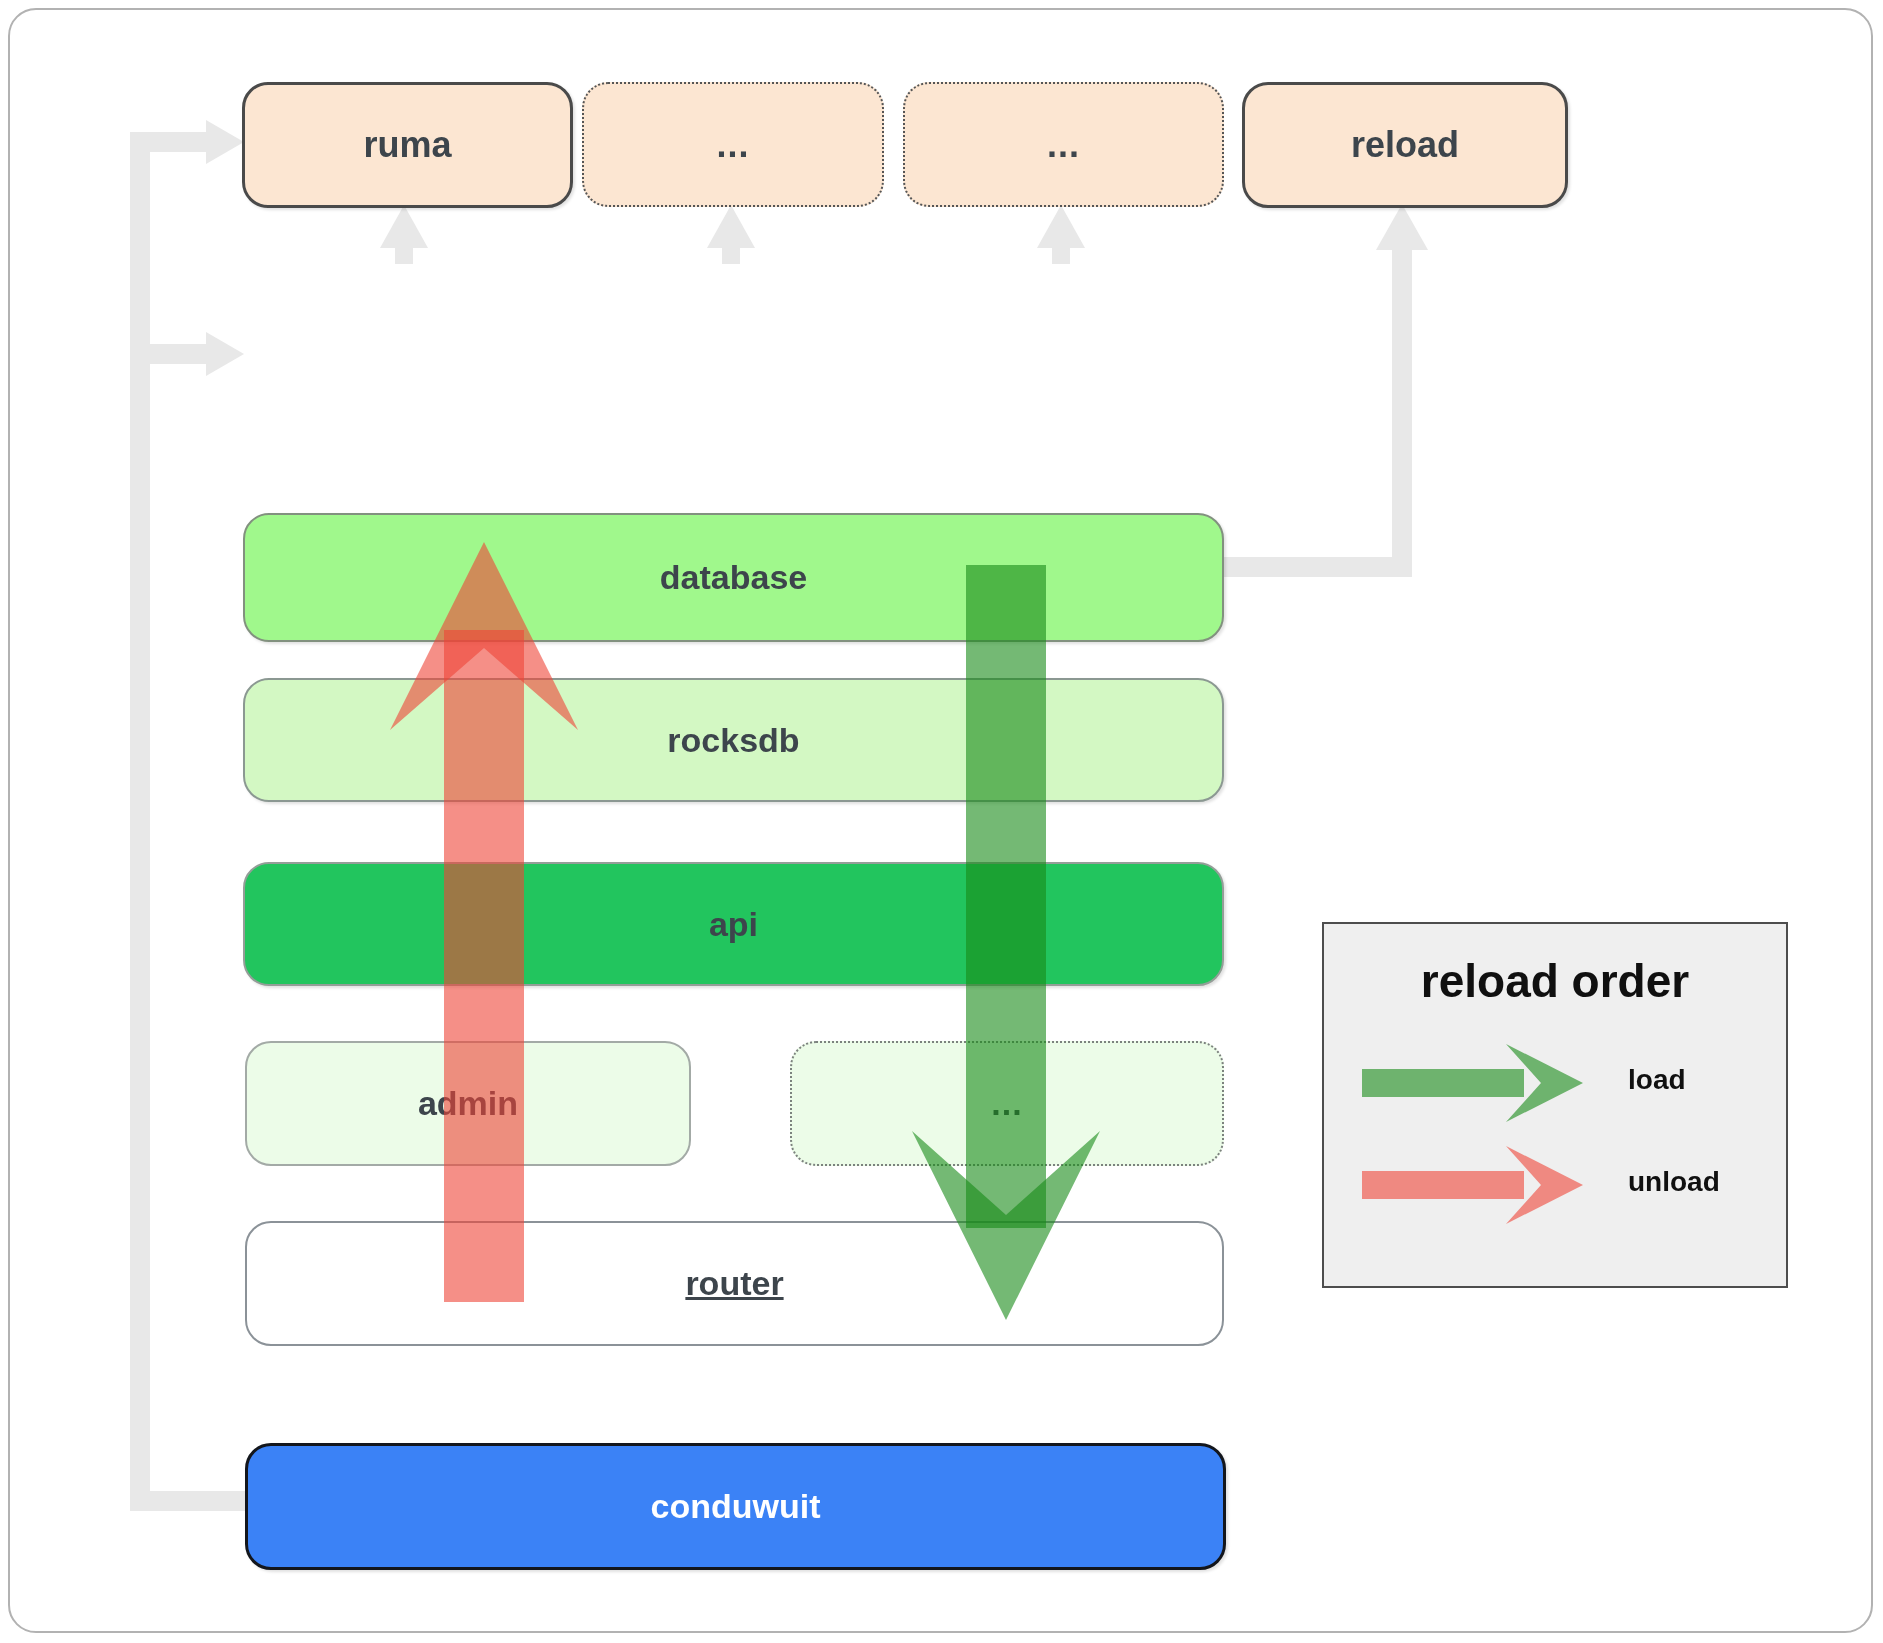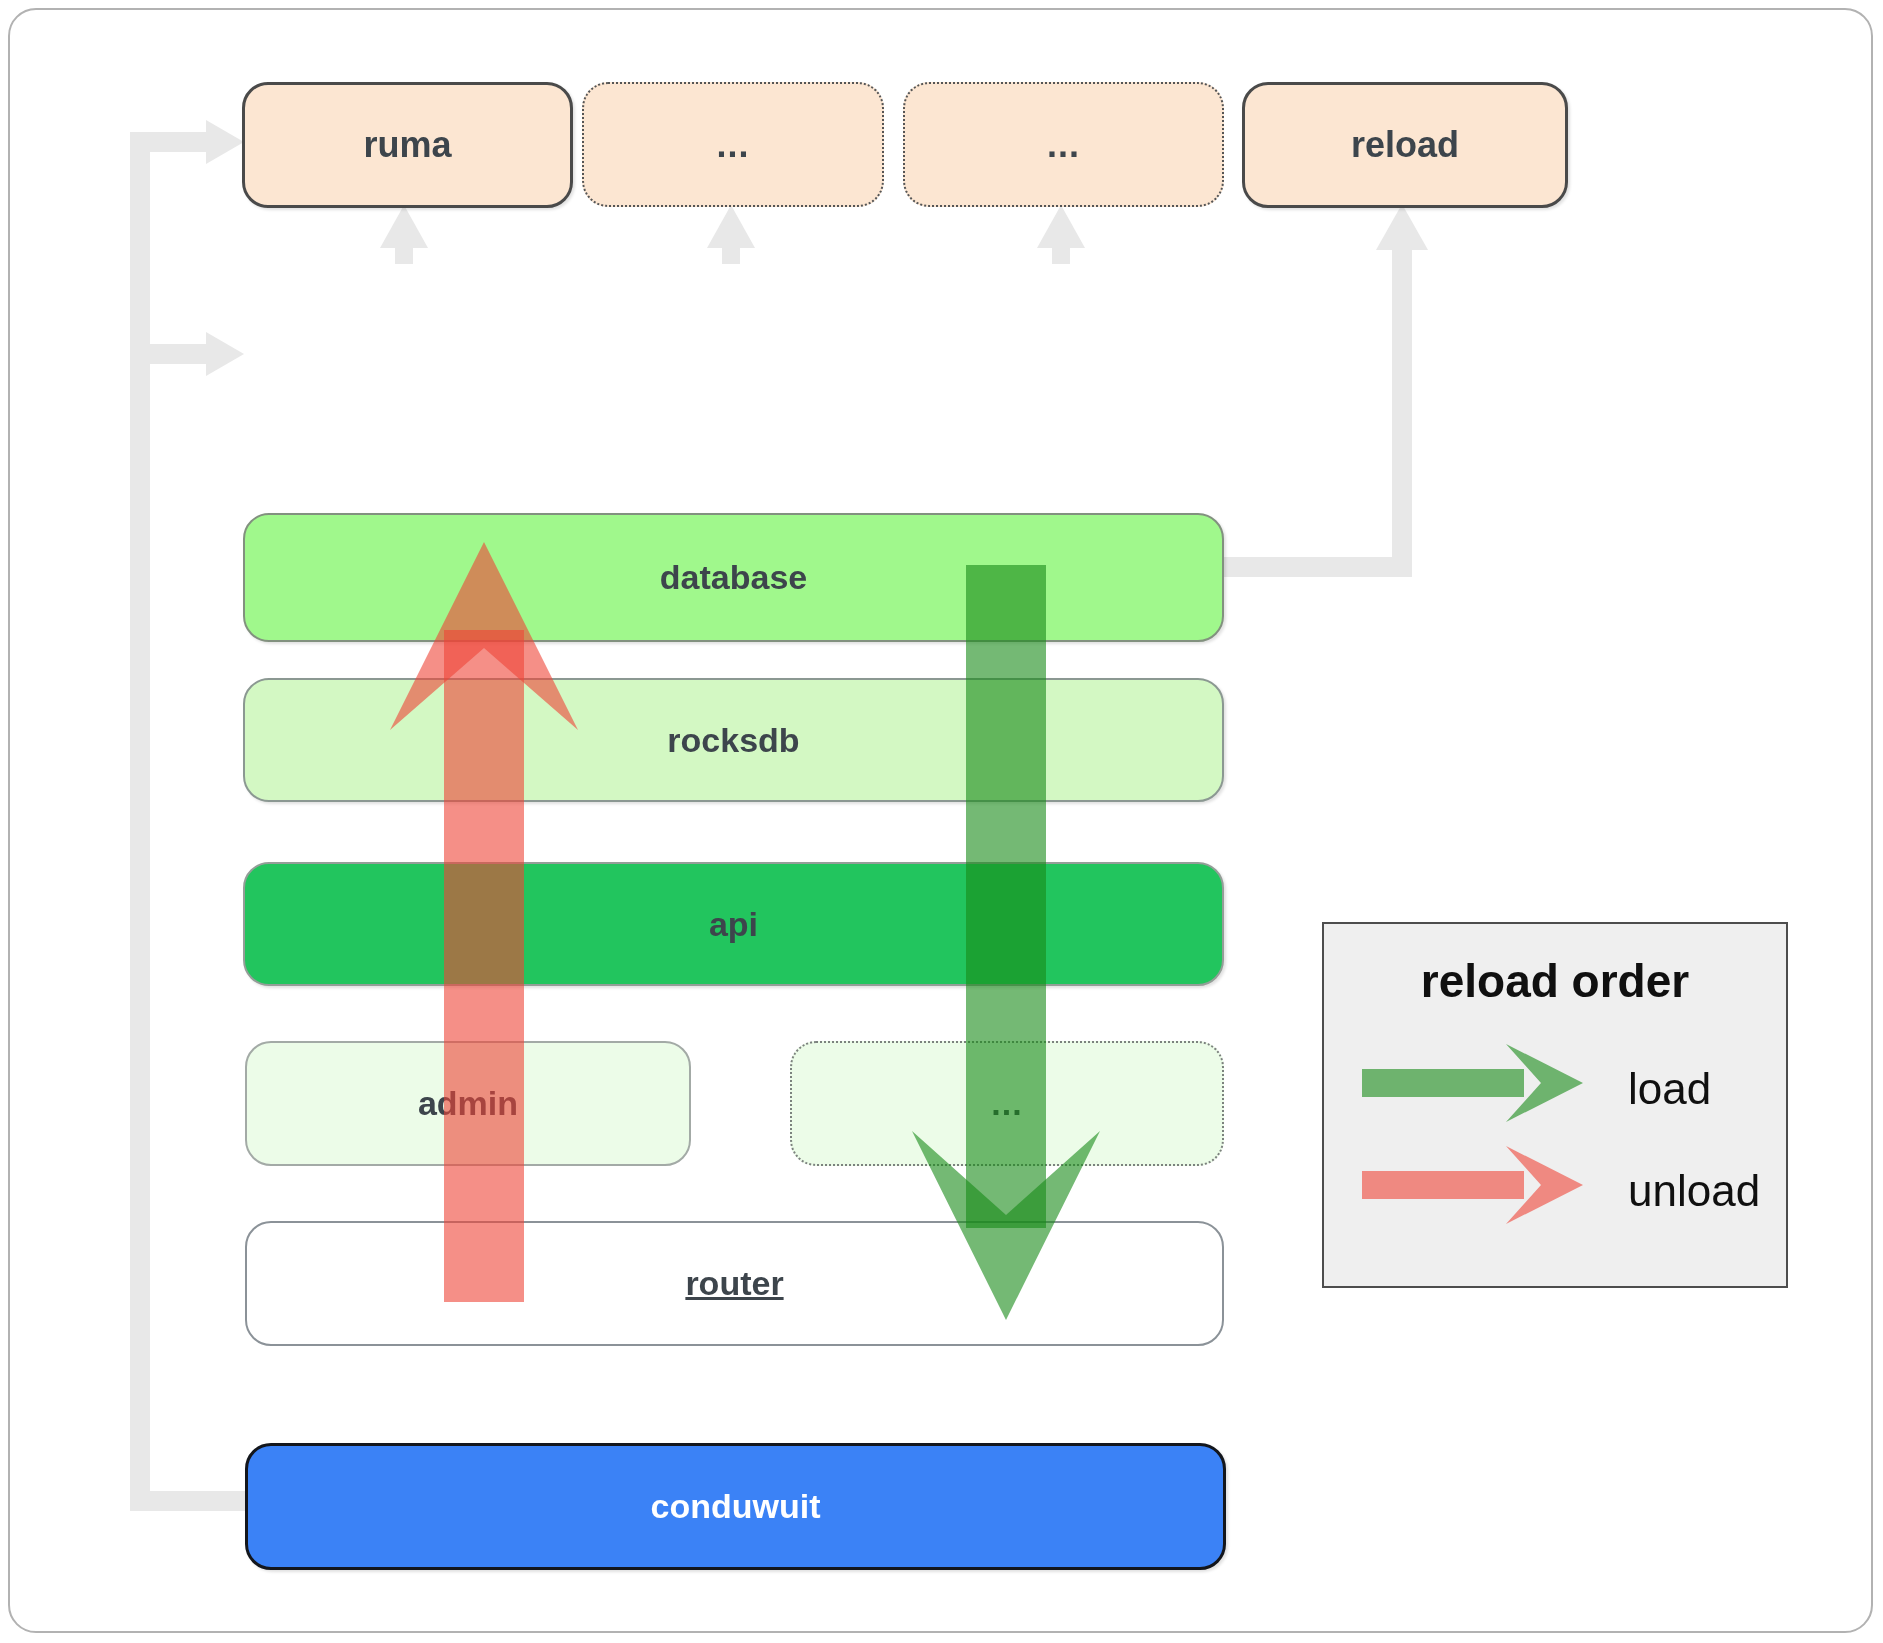--- a/index.html
+++ b/index.html
@@ -41,21 +41,21 @@
   
   #legend{
     position:absolute;z-index:2;left:1322px;top:922px;width:466px;height:366px;
     background:#efefef;border:2px solid #4d4d4d;box-sizing:border-box;
   }
   #legend-title{
     position:absolute;left:0;top:30px;width:100%;text-align:center;
     font-size:46px;font-weight:600;color:#101010;
   }
   .legend-label{
-    position:absolute;left:304px;font-size:44px;font-weight:400;color:#101010;
+    position:absolute;left:304px;font-size:28px;font-weight:700;color:#101010;
   }
   #legend-label-load{top:140px;}
   #legend-label-unload{top:242px;}
 </style>
 </head>
 <body>
 
 <div id="canvas">
   <div id="frame"></div>
 

